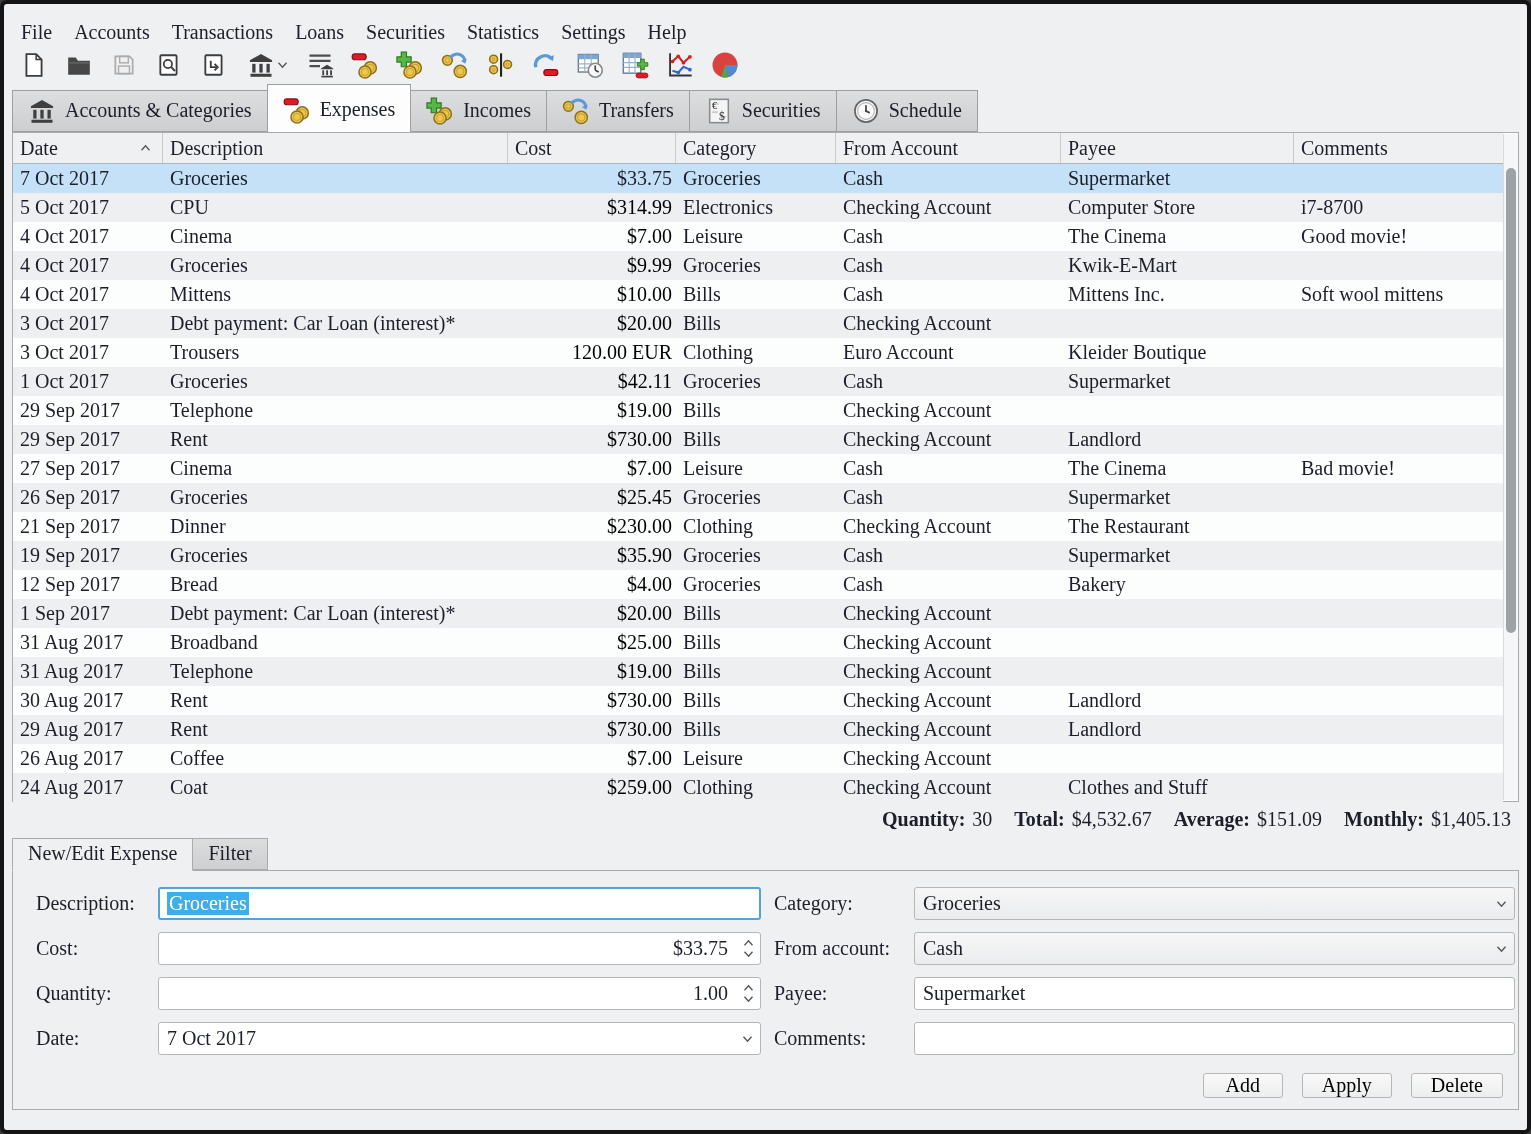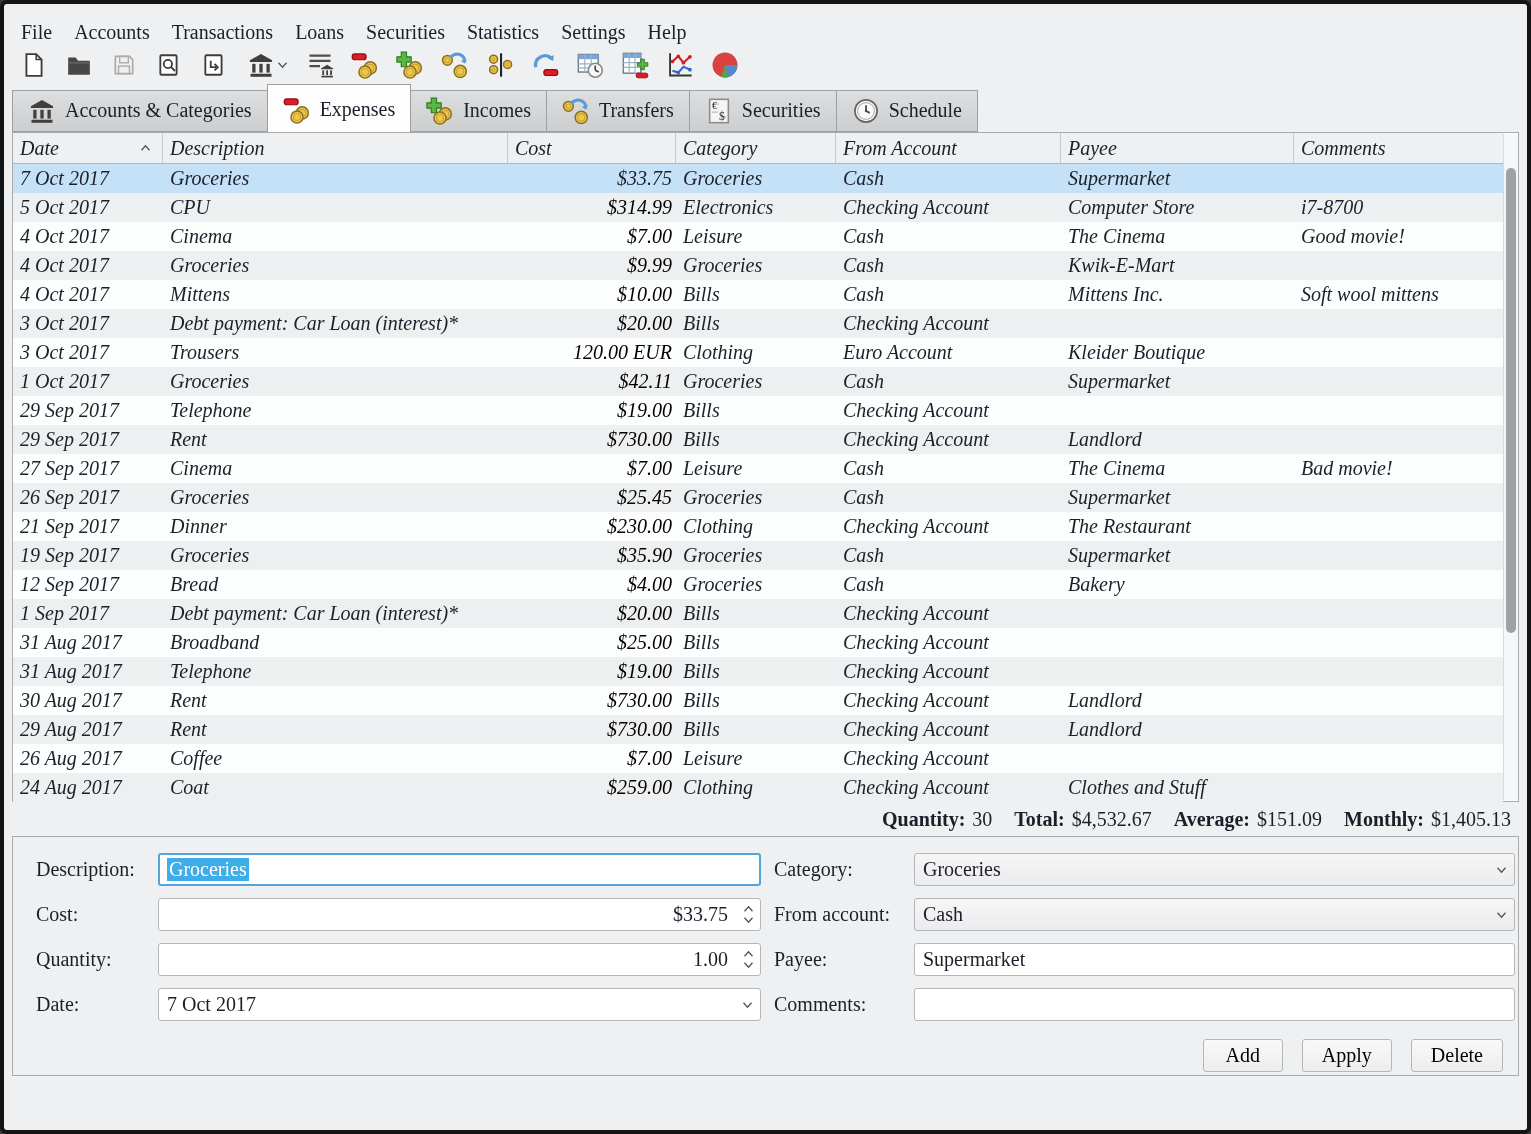--- a/index.html
+++ b/index.html
@@ -24,21 +24,21 @@
   .tabbar{ display:flex; align-items:flex-end; padding:0 0 0 8px; height:42px; }
   .tab{ display:flex; align-items:center; gap:9px; padding:6px 15px 7px;
         background:linear-gradient(#dddedf,#cdcecf); border:1px solid #9d9fa1; border-right:none;
         font-size:20px; height:42px; }
   .tab:last-child{ border-right:1px solid #9d9fa1; }
   .tab.active{ background:#fdfdfd; height:48px; border-right:1px solid #9d9fa1; border-bottom:none;
                padding-top:9px; }
   .tab.active + .tab{ border-left:none; }
 
   
-  .tablewrap{ margin:0 8px; border:1px solid #a9abad; background:#fcfdfd; position:relative; height:670px;font-style:italic; }
+  .tablewrap{ margin:0 8px; border:1px solid #a9abad; background:#fcfdfd; position:relative; height:670px; }
   .grid-cols{ display:grid; grid-template-columns:150px 345px 168px 160px 225px 233px 1fr; }
   .thead{ margin-right:15px; background:#eff0f1; border-bottom:1px solid #b3b5b7; height:31px; }
   .th{ font-size:20px; padding:2px 7px; border-right:1px solid #c6c8ca; display:flex;
        align-items:center; white-space:nowrap; overflow:hidden; }
   .th:last-child{ border-right:none; }
   .th .sort{ margin-left:auto; padding-right:4px; display:flex; align-items:center; }
   .rows{ margin-right:15px; }
   .row{ height:29px; }
   .row:nth-child(odd){ background:#fcfdfd; }
   .row:nth-child(even){ background:#edeff0; }
@@ -72,21 +72,21 @@
           display:flex; align-items:center; font-size:20px; padding:0 8px; overflow:hidden; }
   .field.focused{ border:2px solid #54a3db; padding:0 7px; }
   .field .sel-text{ background:#3daee9; color:#fff; padding:0 2px; }
   .field.num{ justify-content:flex-end; padding-right:0; }
   .spin{ width:24px; align-self:stretch; margin-left:8px; display:flex; flex-direction:column;
          align-items:center; justify-content:center; gap:3px; }
   .combo{ background:linear-gradient(#f6f6f7,#ebeced); justify-content:flex-start; padding-right:0; }
   .combo .val{ flex:1; }
   .drop{ width:26px; align-self:stretch; display:flex; align-items:center; justify-content:center; }
   .btnrow{ display:flex; justify-content:flex-end; gap:19px; margin-top:12px; }
-  .btn{ min-width:80px; height:33px; padding:0 19px; font-size:20px;
+  .btn{ min-width:80px; height:25px; padding:0 19px; font-size:20px;
         font-family:"Liberation Serif","DejaVu Serif",serif;
         background:linear-gradient(#f9f9f9,#eceded); border:1px solid #b4b6b8; border-radius:3px;text-align:center; }
 </style>
 </head>
 <body>
 
 <div class="window">
 
   <div class="menubar" id="menubar">
       <span class="menu-item">File</span>
@@ -597,20 +597,24 @@
     <span class="stat">
         <b>Average:</b>
         <span>$151.09</span>
       </span>
     <span class="stat">
         <b>Monthly:</b>
         <span>$1,405.13</span>
       </span>
   </div>
 
+  <div class="etabs" id="etabs">
+      <div class="etab active">New/Edit Expense</div>
+      <div class="etab">Filter</div>
+    </div>
 
   <div class="epanel">
     <div class="form">
       <span class="flabel">Description:</span>
       <div class="field focused">
           <span class="sel-text">Groceries</span>
         </div>
       <span></span>
       <span class="flabel">Category:</span>
       <div class="field combo">

